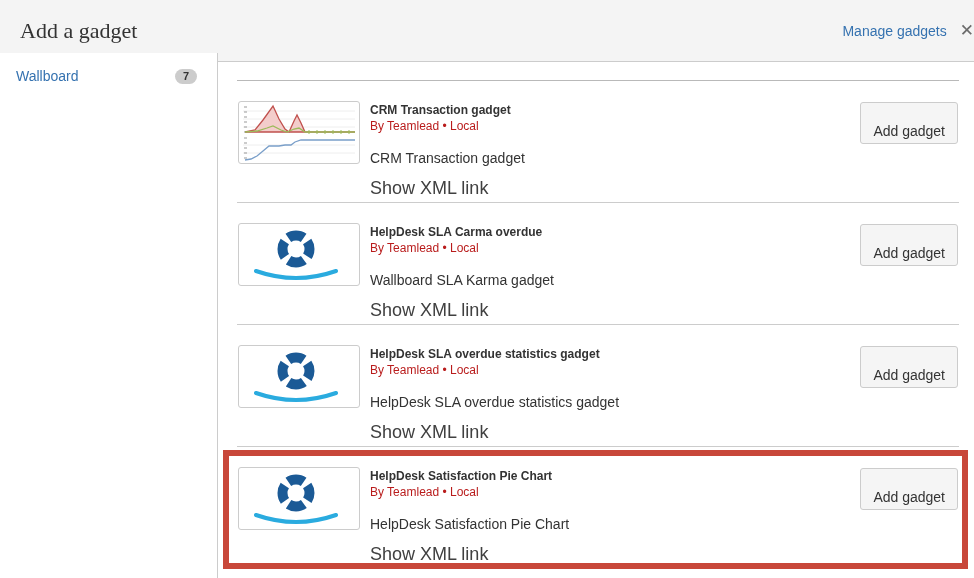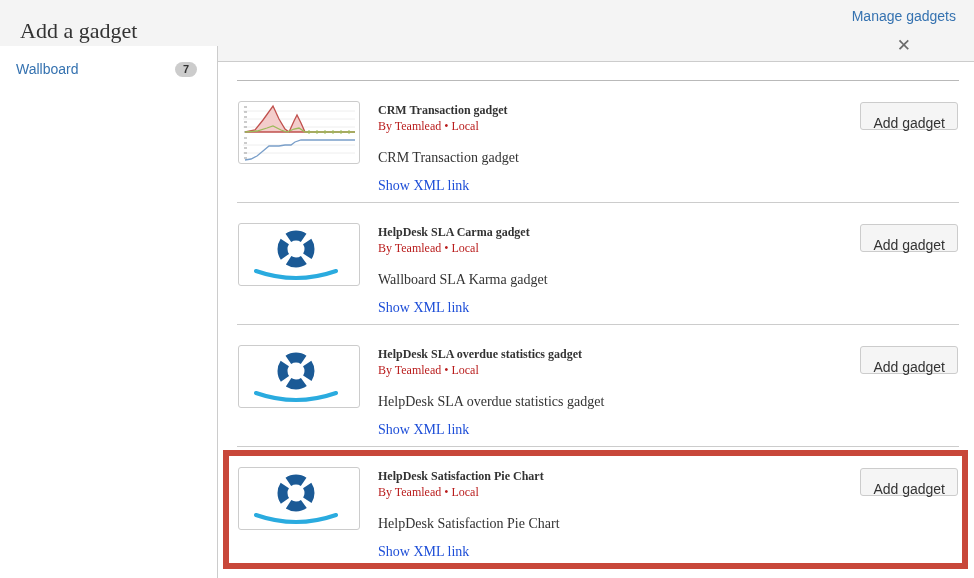--- a/index.html
+++ b/index.html
@@ -29,43 +29,41 @@
   }
   .dialog-title {
     font-size: 22px;
     color: #333;
     margin-left: 20px;
     font-weight: 400;
     font-family: Liberation Serif, serif;
   }
   .header-right {
     margin-left: auto;
-    margin-right: 18px;
     display: flex;
     align-items: center;
     gap: 13px;
-    flex-direction: column;
   }
   .manage-link {
     color: #3572b0;
     font-size: 14px;
     text-decoration: none;
     cursor: pointer;
   }
   .close-x {
     color: #6b6b6b;
     font-size: 17px;
     line-height: 1;
     cursor: pointer;
   }
 
   
   .sidebar {
     position: absolute;
-    top: 46px; left: 0; bottom: 0;
+    top: 53px; left: 0; bottom: 0;
     width: 218px;
     border-right: 1px solid #ccc;
     background: #fff;
   }
   .sidebar-item {
     display: flex;
     align-items: center;
     padding: 15px 20px 0 16px;
     cursor: pointer;
   }
@@ -108,57 +106,57 @@
     width: 122px;
     height: 63px;
     margin-left: 1px;
     border: 1px solid #ccc;
     border-radius: 3px;
     background: #fff;
     flex: 0 0 auto;
     overflow: hidden;
   }
   .thumb svg { display: block; }
-  .gadget-text { margin-left: 18px; padding-top: 1px; font-family: Liberation Serif, serif; }
+  .gadget-text { margin-left: 10px; padding-top: 1px; }
   .gadget-title {
     font-size: 12px;
     font-weight: bold;
     color: #333;
     line-height: 16px;
   }
   .gadget-byline {
     font-size: 12px;
     color: #b91c1c;
     line-height: 16px;
   }
   .gadget-desc {
     font-size: 14px;
     color: #333;
     margin-top: 14px;
     line-height: 20px;
   }
   .gadget-xml-link {
     display: inline-block;
-    font-size: 14px;
-    color: #1d4ed8;
+    font-size: 18px;
+    color: #404040;
     margin-top: 10px;
     text-decoration: none;
     cursor: pointer;
   }
   .add-gadget-btn {
     position: absolute;
     top: 21px;
     right: 1px;
     font-family: "Liberation Sans", "DejaVu Sans", sans-serif;
     font-size: 14px;
     color: #333;
     background: #f5f5f5;
     border: 1px solid #ccc;
     border-radius: 3px;
-    padding: 12px 12px;
+    padding: 20px 12px;
     height: 28px;
     cursor: pointer;
   }
   .highlight-frame {
     position: absolute;
     left: -14px;
     top: 3px;
     width: 745px;
     height: 119px;
     border: 6px solid #c8473a;
@@ -239,21 +237,21 @@
         <div class="gadget-row">
     <div class="row-flex">
       <div class="thumb">
 
         <svg class="tn-lifebuoy" width="120" height="61" viewBox="0 0 120 61">
           <circle cx="57" cy="25" r="13.5" fill="none" stroke="#1b5a96" stroke-width="10" stroke-dasharray="16.2 5" stroke-dashoffset="8.5"></circle>
           <path d="M 17 47 Q 57 61 97 47" fill="none" stroke="#2aabdf" stroke-width="4" stroke-linecap="round"></path>
         </svg>
       </div>
       <div class="gadget-text">
-        <div class="gadget-title">HelpDesk SLA Carma gadget</div>
+        <div class="gadget-title">HelpDesk SLA Carma overdue</div>
         <div class="gadget-byline">By Teamlead • Local</div>
         <div class="gadget-desc">Wallboard SLA Karma gadget</div>
         <a class="gadget-xml-link">Show XML link</a>
       </div>
     </div>
     <button class="add-gadget-btn">Add gadget</button>
   </div>
         <div class="gadget-row">
     <div class="row-flex">
       <div class="thumb">

